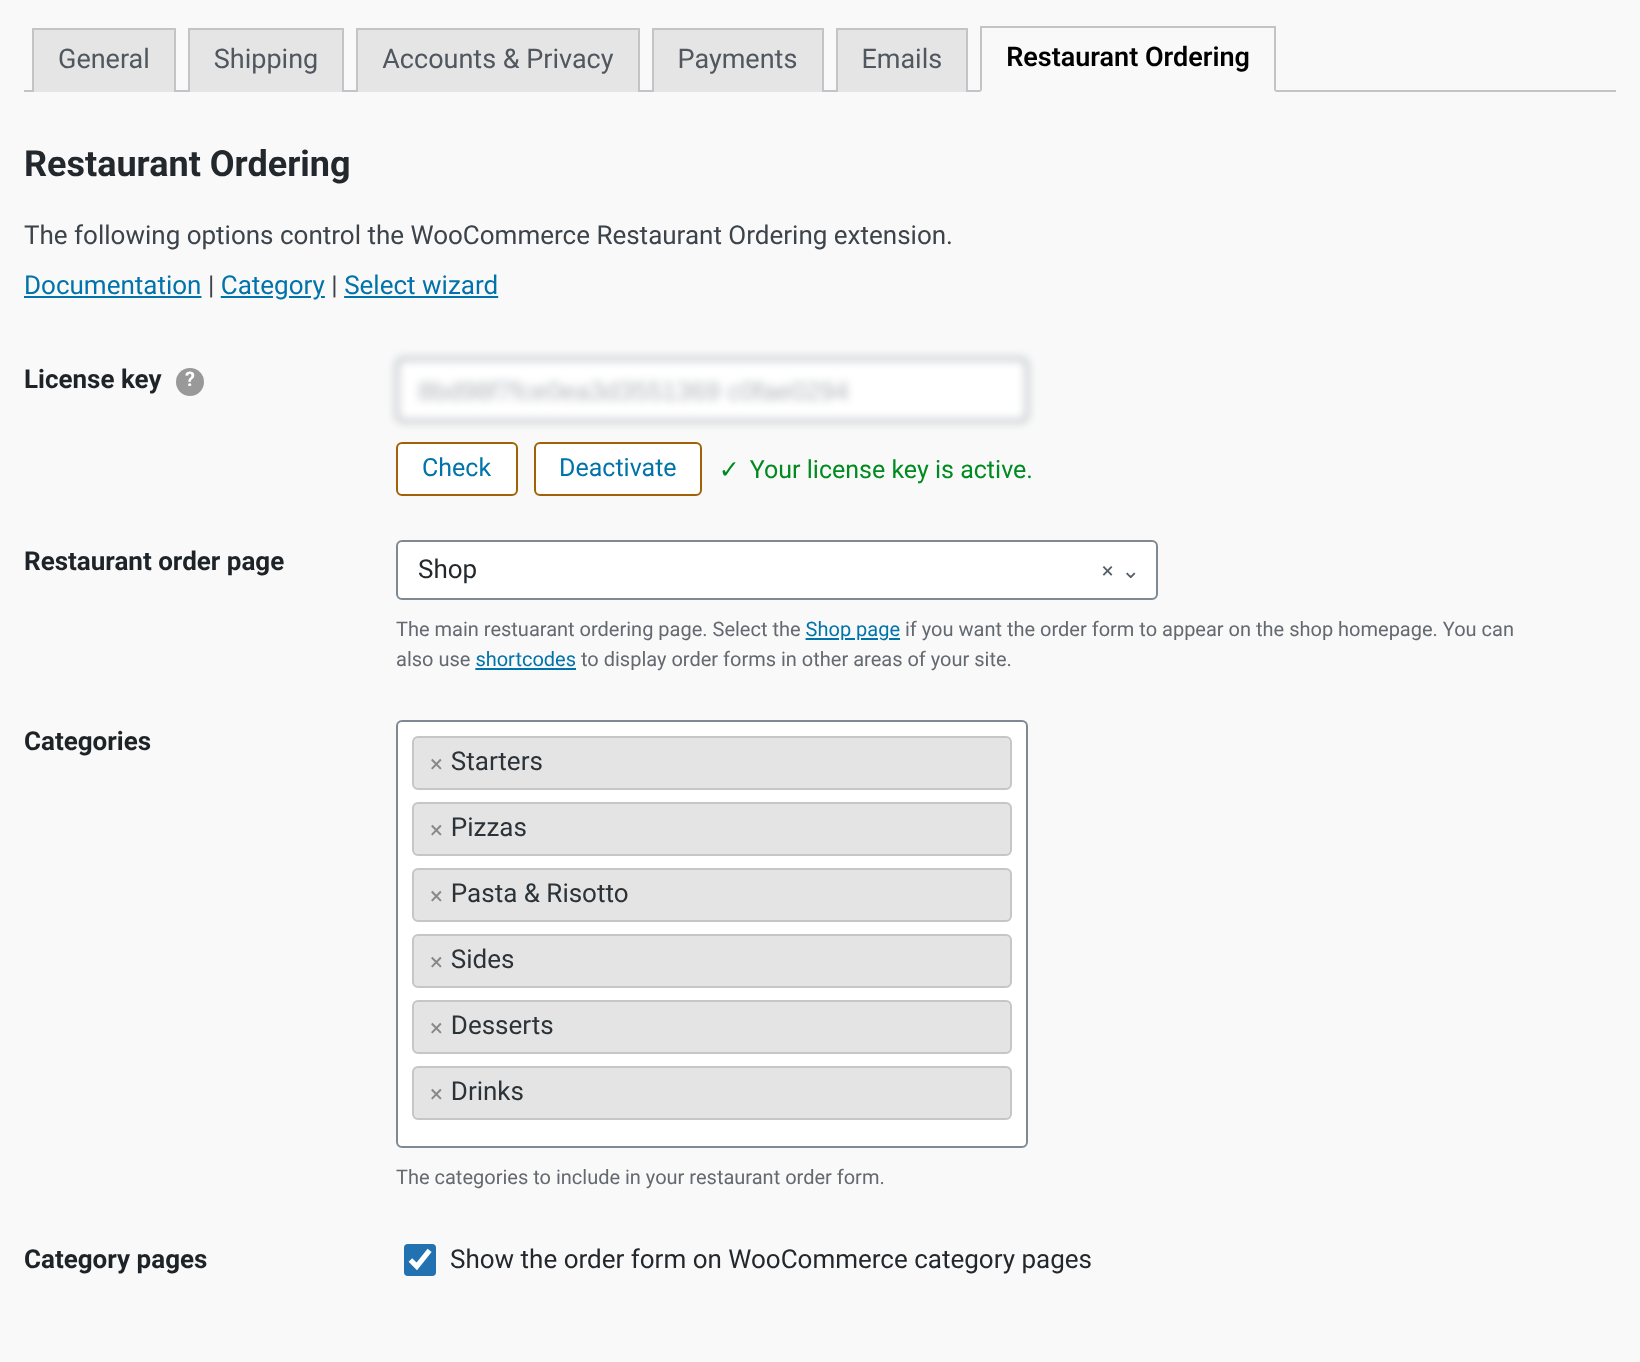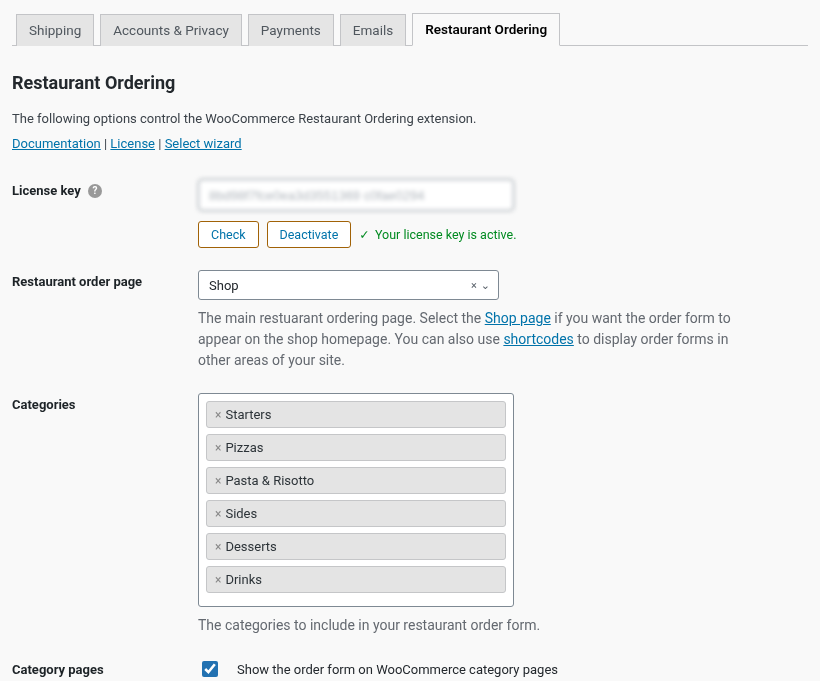--- a/index.html
+++ b/index.html
@@ -94,32 +94,32 @@
     font-size:12.5px;
     cursor:pointer;
   }
   .license-row { display:flex; align-items:center; gap:8px; margin-top:10px; }
   .status-text { color:#008a20; font-size:12.5px; }
   .status-text .check { color:#008a20; margin-right:2px; }
   .select2 {
     display:flex;
     align-items:center;
     justify-content:space-between;
-    width:301px;
+    width:381px;
     height:30px;
     border:1px solid #7e8993;
     border-radius:3px;
     background:#fff;
     padding:0 8px 0 10px;
     cursor:pointer;
   }
   .select2 .controls { color:#555d66; font-size:11px; display:flex; gap:4px; align-items:center; }
   .field-desc {
     color:#646970;
-    font-size:14px;
+    font-size:10px;
     margin-top:8px;
     max-width: 560px;
     line-height:1.5;
   }
   .field-desc a { color:#0073aa; text-decoration:underline; cursor:pointer; }
   .multiselect {
     width:316px;
     min-height:200px;
     border:1px solid #7e8993;
     border-radius:3px;
@@ -137,42 +137,43 @@
     margin-bottom:6px;
     font-size:13px;
     color:#2c3338;
   }
   .chip .x {
     color:#888;
     font-size:12px;
     cursor:pointer;
     line-height:1;
   }
-  .checkbox-row { display:flex; align-items:center; gap:16px; }
+  .checkbox-row { display:flex; align-items:center; gap:4px; }
   input[type="checkbox"] {
     width:16px; height:16px;
     accent-color:#2271b1;
   }
 </style>
 </head>
 <body>
 
 <div class="nav-tabs">
+  <div class="nav-tab">General</div>
   <div class="nav-tab">Shipping</div>
   <div class="nav-tab">Accounts &amp; Privacy</div>
   <div class="nav-tab">Payments</div>
   <div class="nav-tab">Emails</div>
   <div class="nav-tab active">Restaurant Ordering</div>
 </div>
 
 <h2 class="section-title">Restaurant Ordering</h2>
 <p class="desc-top">The following options control the WooCommerce Restaurant Ordering extension.</p>
 
 <div class="link-row">
-  <a>Documentation</a><span class="sep"> | </span><a>License</a><span class="sep"> | </span><a>Select wizard</a>
+  <a>Documentation</a><span class="sep"> | </span><a>Category</a><span class="sep"> | </span><a>Select wizard</a>
 </div>
 
 <table class="form-table">
   <tbody>
       <tr>
     <th>
       <span>License key</span>
       <span class="help-tip">?</span>
     </th>
     <td>

